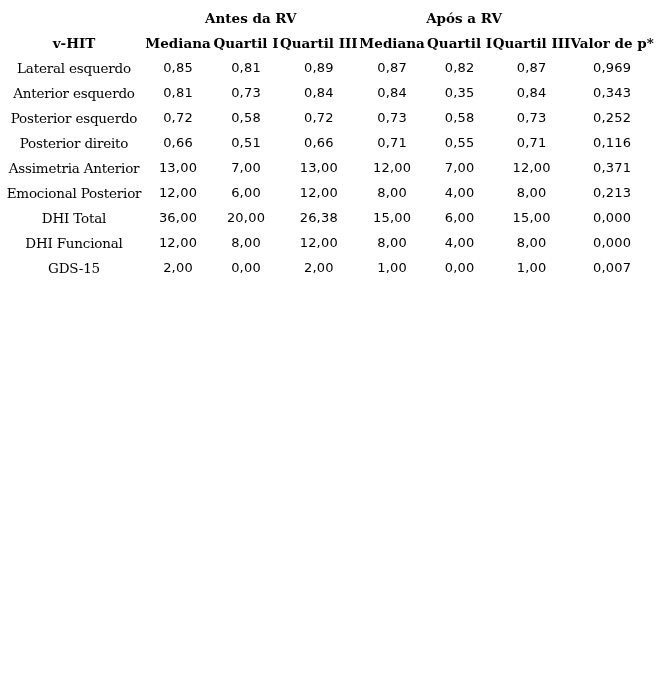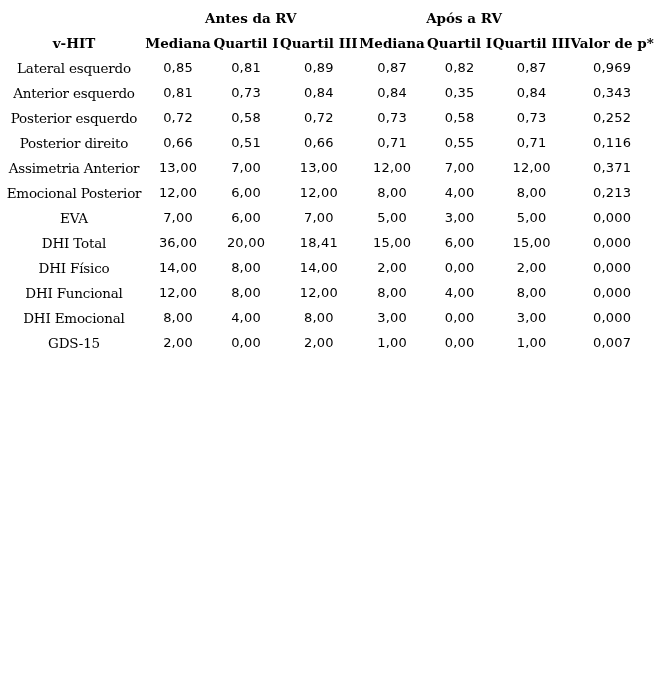--- a/index.html
+++ b/index.html
@@ -142,67 +142,37 @@
         <td class="label">Emocional Posterior</td>
         <td class="num">12,00</td>
         <td class="num">6,00</td>
         <td class="num">12,00</td>
         <td class="num">8,00</td>
         <td class="num">4,00</td>
         <td class="num">8,00</td>
         <td class="num">0,213</td>
       </tr>
       <tr>
-        <td class="label">EVA</td>
-        <td class="num">7,00</td>
-        <td class="num">6,00</td>
-        <td class="num">7,00</td>
-        <td class="num">5,00</td>
-        <td class="num">3,00</td>
-        <td class="num">5,00</td>
-        <td class="num">0,000</td>
-      </tr>
-      <tr>
         <td class="label">DHI Total</td>
         <td class="num">36,00</td>
         <td class="num">20,00</td>
-        <td class="num">18,41</td>
+        <td class="num">26,38</td>
         <td class="num">15,00</td>
         <td class="num">6,00</td>
         <td class="num">15,00</td>
-        <td class="num">0,000</td>
-      </tr>
-      <tr>
-        <td class="label">DHI Físico</td>
-        <td class="num">14,00</td>
-        <td class="num">8,00</td>
-        <td class="num">14,00</td>
-        <td class="num">2,00</td>
-        <td class="num">0,00</td>
-        <td class="num">2,00</td>
         <td class="num">0,000</td>
       </tr>
       <tr>
         <td class="label">DHI Funcional</td>
         <td class="num">12,00</td>
         <td class="num">8,00</td>
         <td class="num">12,00</td>
         <td class="num">8,00</td>
         <td class="num">4,00</td>
         <td class="num">8,00</td>
-        <td class="num">0,000</td>
-      </tr>
-      <tr>
-        <td class="label">DHI Emocional</td>
-        <td class="num">8,00</td>
-        <td class="num">4,00</td>
-        <td class="num">8,00</td>
-        <td class="num">3,00</td>
-        <td class="num">0,00</td>
-        <td class="num">3,00</td>
         <td class="num">0,000</td>
       </tr>
       <tr>
         <td class="label">GDS-15</td>
         <td class="num">2,00</td>
         <td class="num">0,00</td>
         <td class="num">2,00</td>
         <td class="num">1,00</td>
         <td class="num">0,00</td>
         <td class="num">1,00</td>

